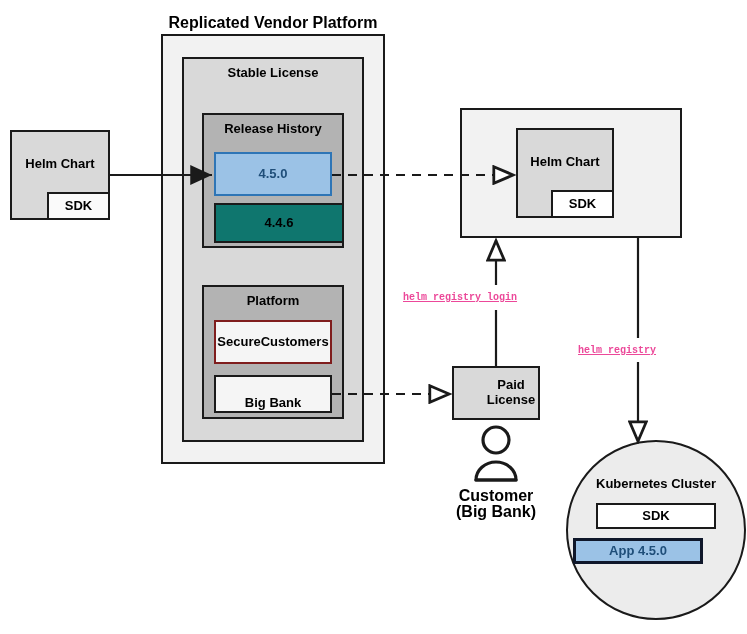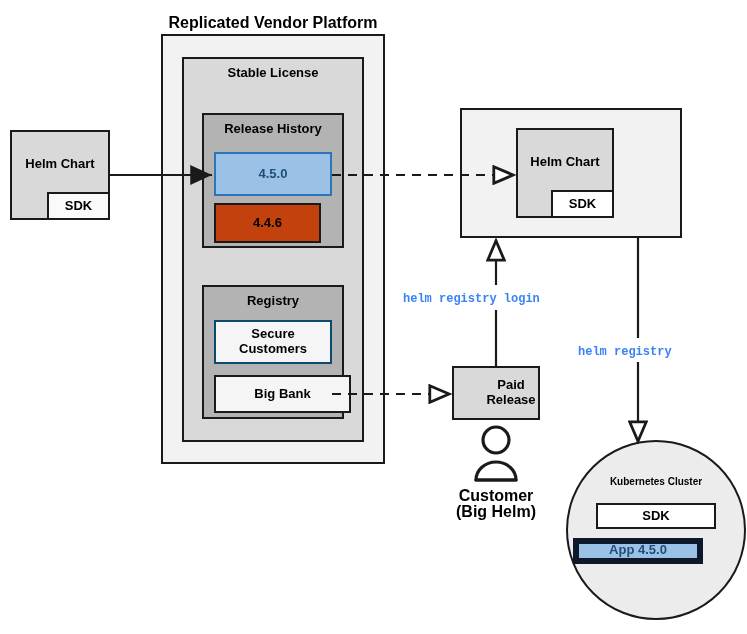--- a/index.html
+++ b/index.html
@@ -42,45 +42,46 @@
     font-weight: bold;
     font-size: 16px;
     text-align: center;
     color: #000;
     white-space: nowrap;
   }
   .mono {
     position: absolute;
     font-family: "Liberation Mono", "DejaVu Sans Mono", monospace;
     font-weight: bold;
-    font-size: 12px;
+    font-size: 10px;
     letter-spacing: 0px;
-    color: #3b82f6;
+    color: #ec4899;
     white-space: nowrap;
+    text-decoration: underline;
   }
   svg.overlay {
     position: absolute;
     left: 0; top: 0;
     width: 747px;
     height: 634px;
     pointer-events: none;
     overflow: visible;
   }
   .circle-node {
     position: absolute;
     box-sizing: border-box;
     border-radius: 50%;
     display: block;
   }
   .circle-title {
     position: absolute;
     width: 100%;
     text-align: center;
     font-weight: bold;
-    font-size: 10px;
+    font-size: 13px;
   }
 </style>
 </head>
 <body>
 
 <div id="stage">
 
   <div class="caption" style="left:161px; top:14px; width:224px;">Replicated Vendor Platform</div>
 
   <div style="position:absolute; left:161px; top:34px; width:224px; height:430px;
@@ -94,38 +95,38 @@
   <div class="node top-label" style="left:202px; top:113px; width:142px; height:135px;
               background:#b3b3b3; border:2px solid #1a1a1a;">
     <span>Release History</span>
   </div>
 
   <div class="node" style="left:214px; top:152px; width:118px; height:44px;
               background:#9bc2e6; border:2px solid #2e75b6; color:#1f4e79;">
     <span>4.5.0</span>
   </div>
 
-  <div class="node" style="left:214px; top:203px; width:107px; height:40px;
-              background:#c2410c; border:2px solid #1a1a1a;">
+  <div class="node" style="left:214px; top:203px; width:130px; height:40px;
+              background:#0f766e; border:2px solid #1a1a1a;">
     <span>4.4.6</span>
   </div>
 
   <div class="node top-label" style="left:202px; top:285px; width:142px; height:134px;
               background:#b3b3b3; border:2px solid #1a1a1a;">
-    <span>Registry</span>
+    <span>Platform</span>
   </div>
 
   <div class="node" style="left:214px; top:320px; width:118px; height:44px;
-              background:#f5f5f5; border:2px solid #0c4a6e; flex-direction:column;">
+              background:#f5f5f5; border:2px solid #7f1d1d; ">
     <span>Secure</span>
     <span>Customers</span>
   </div>
 
-  <div class="node" style="left:214px; top:375px; width:137px; height:38px;
-              background:#f5f5f5; border:2px solid #1a1a1a;">
+  <div class="node" style="left:214px; top:375px; width:118px; height:38px;
+              background:#f5f5f5; border:2px solid #1a1a1a;align-items:flex-end;">
     <span>Big Bank</span>
   </div>
 
   <div class="node" style="left:10px; top:130px; width:100px; height:90px;
               background:#d9d9d9; border:2px solid #1a1a1a;">
     <span style="margin-bottom:22px;">Helm Chart</span>
   </div>
   <div class="node" style="left:47px; top:192px; width:63px; height:28px;
               background:#fafafa; border:2px solid #1a1a1a;">
     <span>SDK</span>
@@ -140,44 +141,44 @@
     <span style="margin-bottom:22px;">Helm Chart</span>
   </div>
   <div class="node" style="left:551px; top:190px; width:63px; height:28px;
               background:#ffffff; border:2px solid #1a1a1a;">
     <span>SDK</span>
   </div>
 
   <div class="node" style="left:452px; top:366px; width:88px; height:54px;
               background:#d9d9d9; border:2px solid #1a1a1a; flex-direction:column;padding-left:30px;">
     <span>Paid</span>
-    <span>Release</span>
+    <span>License</span>
   </div>
 
   <svg class="overlay" viewBox="0 0 747 634">
     <circle cx="496" cy="440" r="13" fill="none" stroke="#1a1a1a" stroke-width="3.2"></circle>
     <path d="M 476 480 A 20 18 0 0 1 516 480 Z" fill="none" stroke="#1a1a1a" stroke-width="3.2" stroke-linejoin="round"></path>
     <path d="M 476 480 L 516 480" fill="none" stroke="#1a1a1a" stroke-width="3.2" stroke-linecap="round"></path>
   </svg>
 
   <div class="caption" style="left:436px; top:487px; width:120px;">Customer</div>
-  <div class="caption" style="left:436px; top:503px; width:120px;">(Big Helm)</div>
+  <div class="caption" style="left:436px; top:503px; width:120px;">(Big Bank)</div>
 
   <div class="circle-node" style="left:566px; top:440px; width:180px; height:180px;
               background:#ececec; border:2.5px solid #1a1a1a;"></div>
 
   <div class="circle-title" style="left:566px; top:476px; width:180px;">Kubernetes Cluster</div>
 
   <div class="node" style="left:596px; top:503px; width:120px; height:26px;
               background:#ffffff; border:2px solid #1a1a1a;">
     <span>SDK</span>
   </div>
 
   <div class="node" style="left:573px; top:538px; width:130px; height:26px;
-              background:#9bc2e6; border:6px solid #0f172a; color:#1f4e79;align-items:flex-end;">
+              background:#9bc2e6; border:3px solid #0f172a; color:#1f4e79;">
     <span>App 4.5.0</span>
   </div>
 
   <div class="mono" style="left:403px; top:292px;">helm registry login</div>
 
   <div class="mono" style="left:578px; top:345px;">helm registry</div>
 
   <svg class="overlay" viewBox="0 0 747 634">
     <defs>
       <marker id="arrow-solid" viewBox="0 0 12 10" refX="11" refY="5" markerWidth="11" markerHeight="9" orient="auto-start-reverse">

